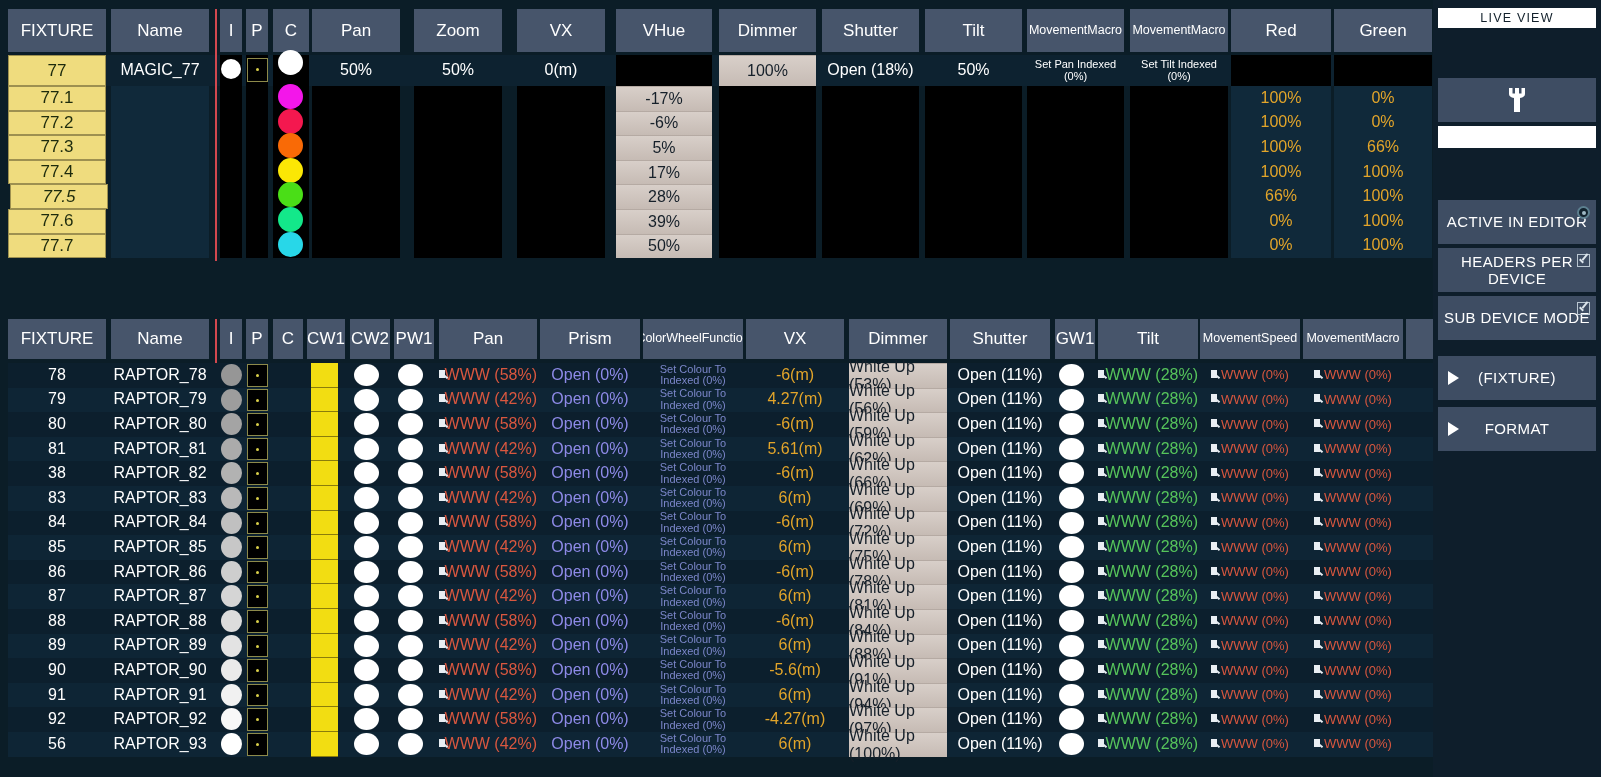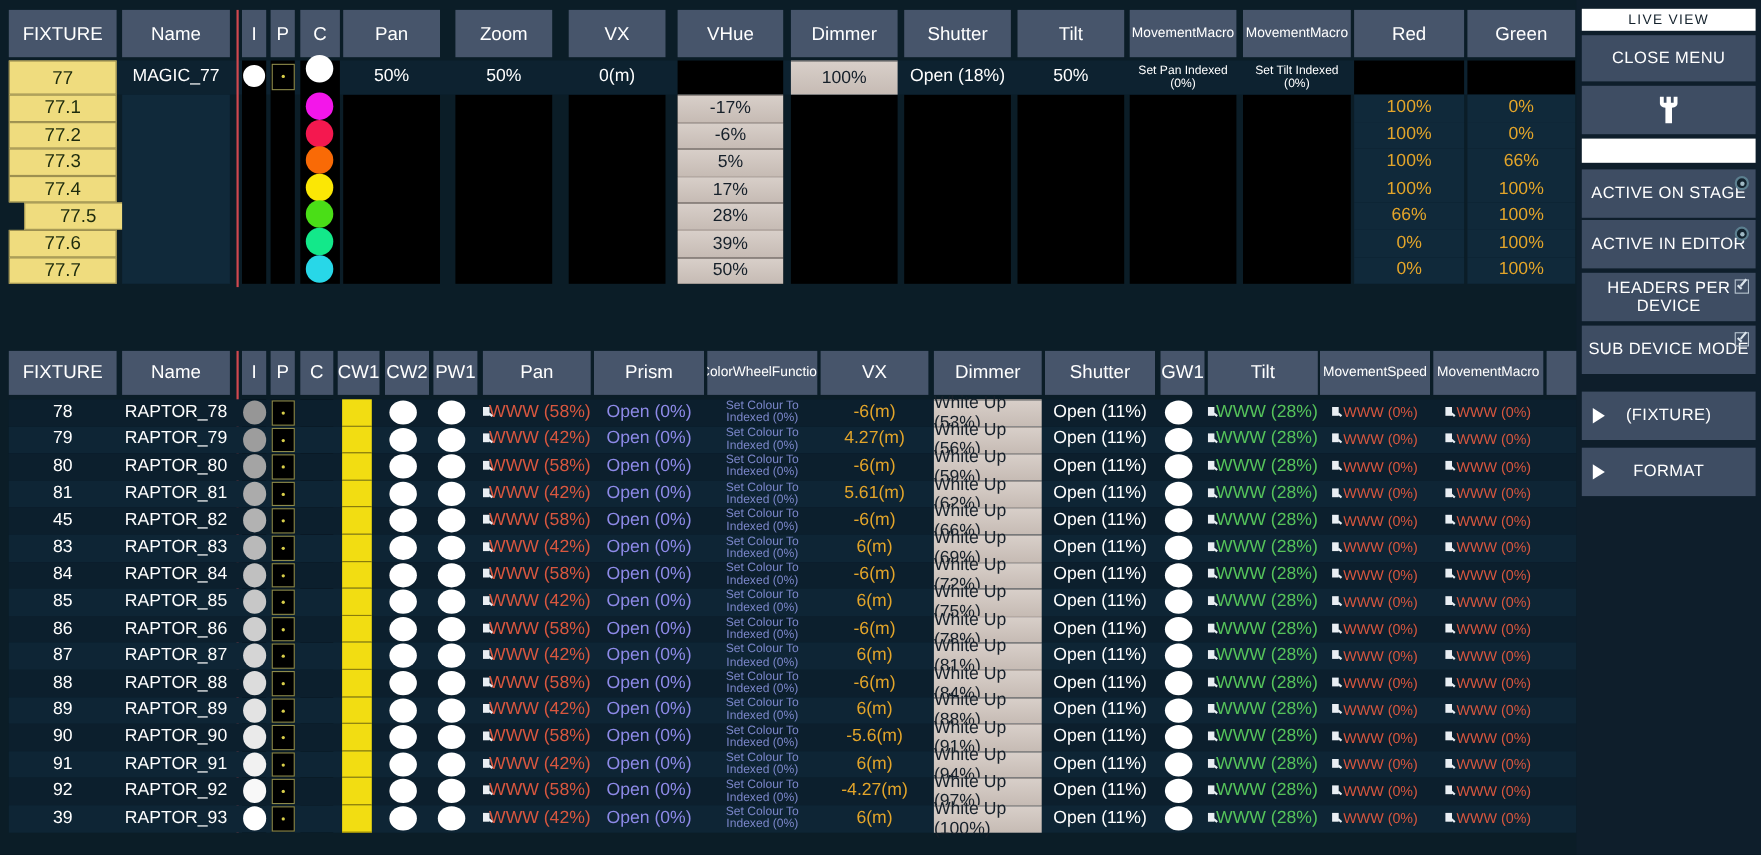--- a/index.html
+++ b/index.html
@@ -140,21 +140,21 @@
       <div class="cell black" style="left:822px;top:86px;width:97px;height:172.20000000000002px;"></div>
       <div class="cell black" style="left:925px;top:86px;width:97px;height:172.20000000000002px;"></div>
       <div class="cell black" style="left:1027px;top:86px;width:97px;height:172.20000000000002px;"></div>
       <div class="cell black" style="left:1130px;top:86px;width:98px;height:172.20000000000002px;"></div>
       <div class="cell dark" style="left:8px;top:55px;width:1423px;height:31px;"></div>
       <div class="fixchip" style="left:8px;top:55px;width:98px;height:31px;">77</div>
       <div class="fixchip" style="left:8px;top:86px;width:98px;height:24.6px;">77.1</div>
       <div class="fixchip" style="left:8px;top:110.6px;width:98px;height:24.6px;">77.2</div>
       <div class="fixchip" style="left:8px;top:135.2px;width:98px;height:24.6px;">77.3</div>
       <div class="fixchip" style="left:8px;top:159.8px;width:98px;height:24.6px;">77.4</div>
-      <div class="fixchip" style="left:22px;top:184.4px;width:98px;height:24.6px;">77.5</div>
+      <div class="fixchip" style="left:10px;top:184.4px;width:98px;height:24.6px;font-style:italic;">77.5</div>
       <div class="fixchip" style="left:8px;top:209px;width:98px;height:24.6px;">77.6</div>
       <div class="fixchip" style="left:8px;top:233.60000000000002px;width:98px;height:24.6px;">77.7</div>
       <div class="cell dark2" style="left:111px;top:86px;width:98px;height:172.20000000000002px;"></div>
       <div class="cell" style="left:111px;top:55px;width:98px;height:31px;">MAGIC_77</div>
       <div class="redline" style="left:215px;top:9px;height:252.20000000000005px;"></div>
       <div class="cell black" style="left:220px;top:55px;width:22px;height:203.20000000000002px;"></div>
       <div class="dot" style="left:221px;top:59px;width:20px;height:20px;background:#ffffff;"></div>
       <div class="cell black" style="left:246px;top:55px;width:22px;height:203.20000000000002px;"></div>
       <div class="sq" style="left:247px;top:58px;width:21px;height:24px;border:1px solid #8d8a4a;"></div>
       <div class="dot" style="left:256px;top:68px;width:3px;height:3px;background:#d9cf4a;"></div>
@@ -347,21 +347,21 @@
       <div class="cell c-red" style="left:1200px;top:148.8px;width:100px;height:24.6px;font-size:13px;">
         <span class="curs"></span>
         <span class="wrap2">WWW (0%)</span>
       </div>
       <div class="cell c-red" style="left:1303px;top:148.8px;width:100px;height:24.6px;font-size:13px;">
         <span class="curs"></span>
         <span class="wrap2">WWW (0%)</span>
       </div>
       <div class="cell c-cyan" style="left:1406px;top:148.8px;width:100px;height:24.6px;">Ye</div>
       <div class="cell" style="left:8px;top:173.4px;width:1425px;height:24.6px;background:#0c1f2d;"></div>
-      <div class="cell " style="left:8px;top:173.4px;width:98px;height:24.6px;">45</div>
+      <div class="cell " style="left:8px;top:173.4px;width:98px;height:24.6px;">38</div>
       <div class="cell " style="left:111px;top:173.4px;width:98px;height:24.6px;">RAPTOR_82</div>
       <div class="dot" style="left:221px;top:174.4px;width:21px;height:22px;background:rgb(178,178,178);"></div>
       <div class="sq" style="left:247px;top:174.4px;width:21px;height:22.6px;border:1px solid #8d8a4a;background:#000;"></div>
       <div class="dot" style="left:256px;top:184.4px;width:3px;height:3px;background:#d9cf4a;"></div>
       <div class="sq" style="left:311px;top:173.4px;width:27px;height:24.6px;background:#f2dd12;border-bottom:1px solid #8a7c0b;"></div>
       <div class="dot" style="left:354px;top:174.4px;width:25px;height:22px;background:#ffffff;"></div>
       <div class="dot" style="left:398px;top:174.4px;width:25px;height:22px;background:#ffffff;"></div>
       <div class="cell c-red" style="left:439px;top:173.4px;width:98px;height:24.6px;">
         <span class="curs"></span>
         <span class="wrap2">WWW (58%)</span>
@@ -699,21 +699,21 @@
       <div class="cell c-red" style="left:1200px;top:419.40000000000003px;width:100px;height:24.6px;font-size:13px;">
         <span class="curs"></span>
         <span class="wrap2">WWW (0%)</span>
       </div>
       <div class="cell c-red" style="left:1303px;top:419.40000000000003px;width:100px;height:24.6px;font-size:13px;">
         <span class="curs"></span>
         <span class="wrap2">WWW (0%)</span>
       </div>
       <div class="cell c-cyan" style="left:1406px;top:419.40000000000003px;width:100px;height:24.6px;">Ye</div>
       <div class="cell" style="left:8px;top:444px;width:1425px;height:24.6px;background:#0e2535;"></div>
-      <div class="cell " style="left:8px;top:444px;width:98px;height:24.6px;">39</div>
+      <div class="cell " style="left:8px;top:444px;width:98px;height:24.6px;">56</div>
       <div class="cell " style="left:111px;top:444px;width:98px;height:24.6px;">RAPTOR_93</div>
       <div class="dot" style="left:221px;top:445px;width:21px;height:22px;background:rgb(255,255,255);"></div>
       <div class="sq" style="left:247px;top:445px;width:21px;height:22.6px;border:1px solid #8d8a4a;background:#000;"></div>
       <div class="dot" style="left:256px;top:455px;width:3px;height:3px;background:#d9cf4a;"></div>
       <div class="sq" style="left:311px;top:444px;width:27px;height:24.6px;background:#f2dd12;border-bottom:1px solid #8a7c0b;"></div>
       <div class="dot" style="left:354px;top:445px;width:25px;height:22px;background:#ffffff;"></div>
       <div class="dot" style="left:398px;top:445px;width:25px;height:22px;background:#ffffff;"></div>
       <div class="cell c-red" style="left:439px;top:444px;width:98px;height:24.6px;">
         <span class="curs"></span>
         <span class="wrap2">WWW (42%)</span>
@@ -736,36 +736,29 @@
         <span class="curs"></span>
         <span class="wrap2">WWW (0%)</span>
       </div>
       <div class="cell c-cyan" style="left:1406px;top:444px;width:100px;height:24.6px;">Ye</div>
     </div>
 
 
   <div id="sidebar">
     <div class="sb-title" style="top:8px;height:20px;">LIVE VIEW</div>
 
-    <div class="sb-btn" style="top:32px;height:42px;">CLOSE MENU</div>
 
     <div class="sb-btn" style="top:78px;height:44px;">
       <svg width="22" height="26" viewBox="0 0 22 26">
         <path d="M3 1 L3 7 Q3 10 8 11 L8 25 L14 25 L14 11 Q19 10 19 7 L19 1 L15.5 1 L15.5 6.5 L13 6.5 L13 1 L9 1 L9 6.5 L6.5 6.5 L6.5 1 Z" fill="#ffffff"></path>
       </svg>
     </div>
 
     <div class="sb-white" style="top:126px;height:22px;"></div>
 
-    <div class="sb-btn" style="top:154px;height:44px;">
-      <span>ACTIVE ON STAGE</span>
-      <span class="radio" style="right:6px;top:6px;">
-          <i></i>
-        </span>
-    </div>
 
     <div class="sb-btn" style="top:200px;height:44px;">
       <span>ACTIVE IN EDITOR</span>
       <span class="radio" style="right:6px;top:6px;">
           <i></i>
         </span>
     </div>
 
     <div class="sb-btn" style="top:248px;height:44px;">
       <span>HEADERS PER DEVICE</span>

